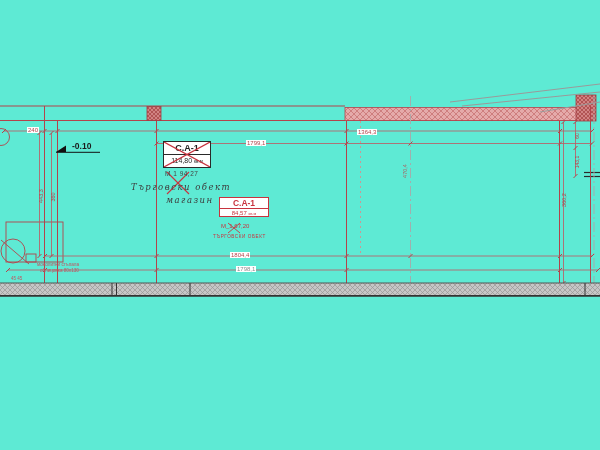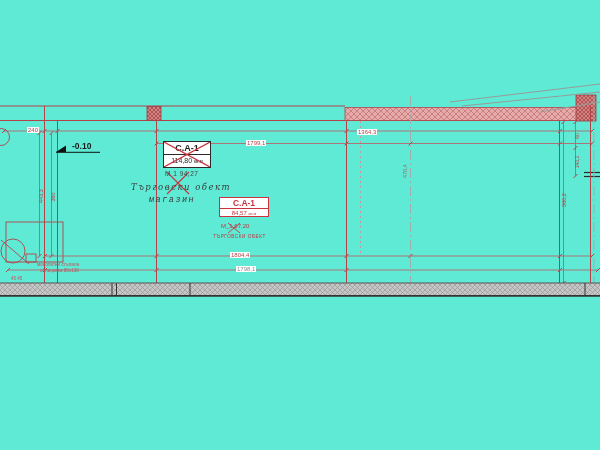--- a/index.html
+++ b/index.html
@@ -179,21 +179,21 @@
     <div class="area"><span>114,80</span>
       <span class="unit">кв.м</span></div>
     <svg class="xoverlay" viewBox="0 0 48 27" preserveAspectRatio="none">
       <line x1="0" y1="0" x2="48" y2="27" stroke="#c8333e" stroke-width="1.3"></line>
       <line x1="48" y1="0" x2="0" y2="27" stroke="#c8333e" stroke-width="1.3"></line>
     </svg>
   </div>
 
   <div class="abs note-dark" style="left:165px;top:170px;">М 1  94,27</div>
   <div class="abs hand" style="left:131px;top:183px;">Търговски обект</div>
-  <div class="abs hand" style="left:149px;top:196px;font-family:Liberation Mono, monospace;">магазин</div>
+  <div class="abs hand" style="left:166px;top:196px;">магазин</div>
 
   <div class="labelbox-red" style="left:219px;top:197px;width:50px;height:20px;">
     <div class="code">C.A-1</div>
     <div class="area"><span>84,57</span>
       <span class="unit">кв.м</span></div>
   </div>
   <div class="abs note-red" style="left:221px;top:223px;">М_1  67,20</div>
   <div class="abs caps-red" style="left:213px;top:234px;">ТЪРГОВСКИ ОБЕКТ</div>
 
   <div class="abs stairs" style="left:37px;top:262px;">монолитни стъпала</div>

